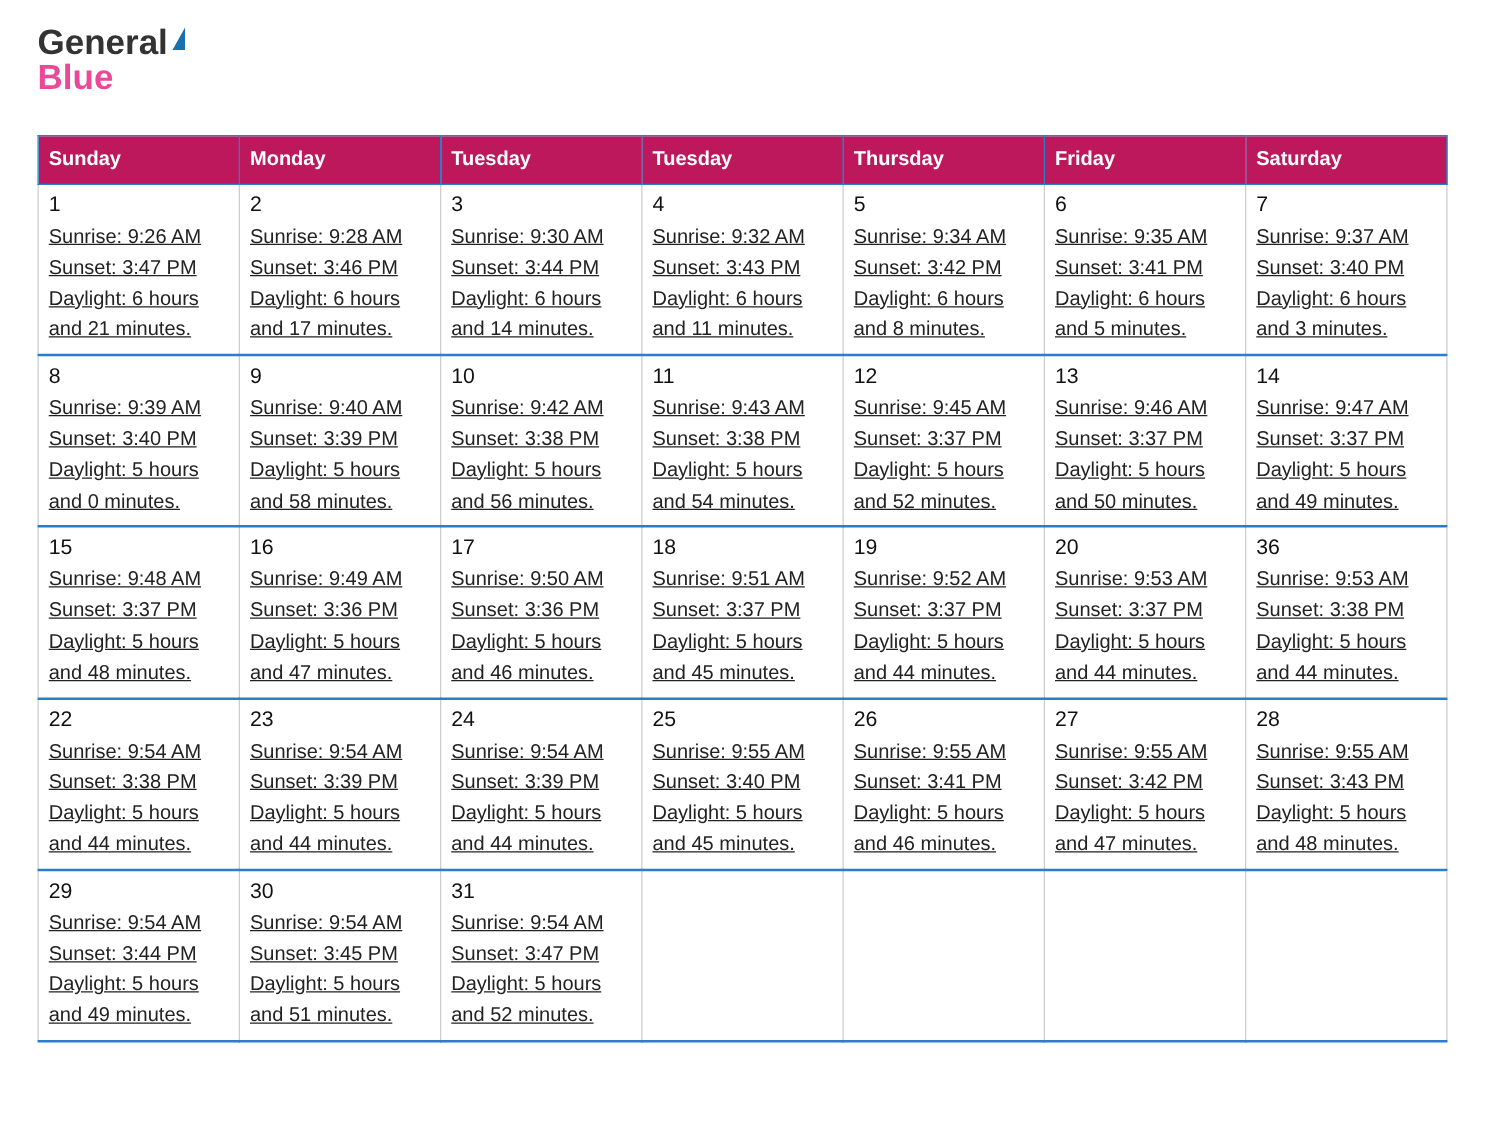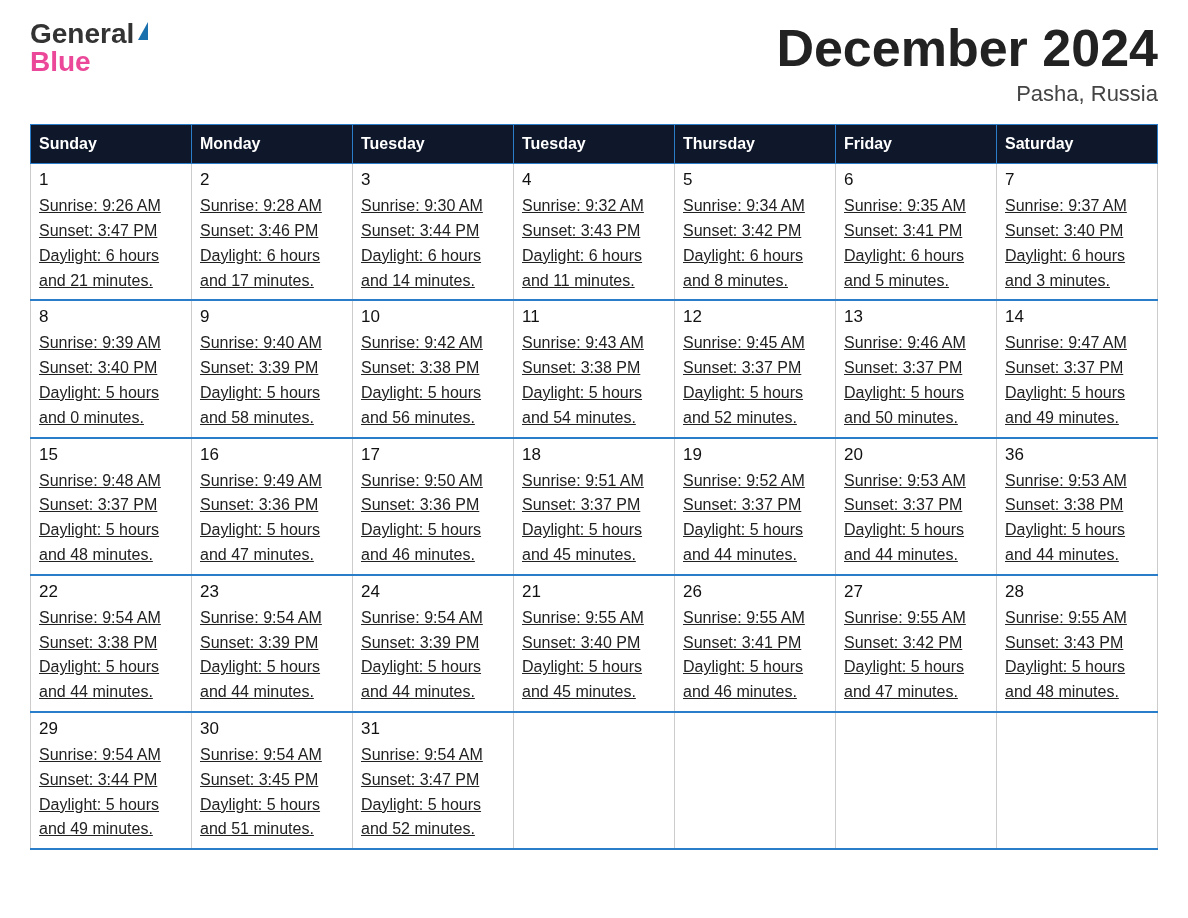--- a/index.html
+++ b/index.html
@@ -6,22 +6,22 @@
     body {
       font-family: Arial, sans-serif;
       background: #fff;
       padding: 20px 30px;
       width: 1188px;
       min-height: 918px;
     }
     .header {
       display: flex;
       justify-content: space-between;
-      align-items: flex-start;
-      margin-bottom: 17px;
+      align-items: flex-end;
+      margin-bottom: 32px;
     }
     .logo {
       display: flex;
       flex-direction: column;
       align-items: flex-start;
     }
     .logo-general {
       font-size: 28px;
       font-weight: bold;
       color: #333;
@@ -62,21 +62,21 @@
       font-size: 22px;
       color: #444;
       margin-top: 4px;
     }
     table {
       width: 100%;
       border-collapse: collapse;
       table-layout: fixed;
     }
     thead tr th {
-      background-color: #0f172a;
+      background-color: #be185d;
       color: #fff;
       font-size: 16px;
       font-weight: bold;
       padding: 10px 8px;
       text-align: left;
       border: 1px solid #2a7dc9;
     }
     tbody tr td {
       border: 1px solid #ccc;
       vertical-align: top;
@@ -110,24 +110,20 @@
 
 <div class="header">
   <div class="logo">
     <div class="logo-line">
       <span class="logo-general">General</span>
       <span class="logo-triangle"></span>
     </div>
     <div class="logo-line">
       <span class="logo-blue">Blue</span>
     </div>
-  </div>
-  <div class="title-block">
-    <div class="month-title">December 2024</div>
-    <div class="location">Pasha, Russia</div>
   </div>
 </div>
 
 <table>
   <thead>
     <tr>
       <th>Sunday</th>
       <th>Monday</th>
       <th>Tuesday</th>
       <th>Tuesday</th>
@@ -185,21 +181,21 @@
         <td><span class="day-num">36</span>
         <span class="day-info">Sunrise: 9:53 AM<br>Sunset: 3:38 PM<br>Daylight: 5 hours and 44 minutes.</span></td>
       </tr>
       <tr>
         <td><span class="day-num">22</span>
         <span class="day-info">Sunrise: 9:54 AM<br>Sunset: 3:38 PM<br>Daylight: 5 hours and 44 minutes.</span></td>
         <td><span class="day-num">23</span>
         <span class="day-info">Sunrise: 9:54 AM<br>Sunset: 3:39 PM<br>Daylight: 5 hours and 44 minutes.</span></td>
         <td><span class="day-num">24</span>
         <span class="day-info">Sunrise: 9:54 AM<br>Sunset: 3:39 PM<br>Daylight: 5 hours and 44 minutes.</span></td>
-        <td><span class="day-num">21</span>
+        <td><span class="day-num">25</span>
         <span class="day-info">Sunrise: 9:55 AM<br>Sunset: 3:40 PM<br>Daylight: 5 hours and 45 minutes.</span></td>
         <td><span class="day-num">26</span>
         <span class="day-info">Sunrise: 9:55 AM<br>Sunset: 3:41 PM<br>Daylight: 5 hours and 46 minutes.</span></td>
         <td><span class="day-num">27</span>
         <span class="day-info">Sunrise: 9:55 AM<br>Sunset: 3:42 PM<br>Daylight: 5 hours and 47 minutes.</span></td>
         <td><span class="day-num">28</span>
         <span class="day-info">Sunrise: 9:55 AM<br>Sunset: 3:43 PM<br>Daylight: 5 hours and 48 minutes.</span></td>
       </tr>
       <tr>
         <td><span class="day-num">29</span>

